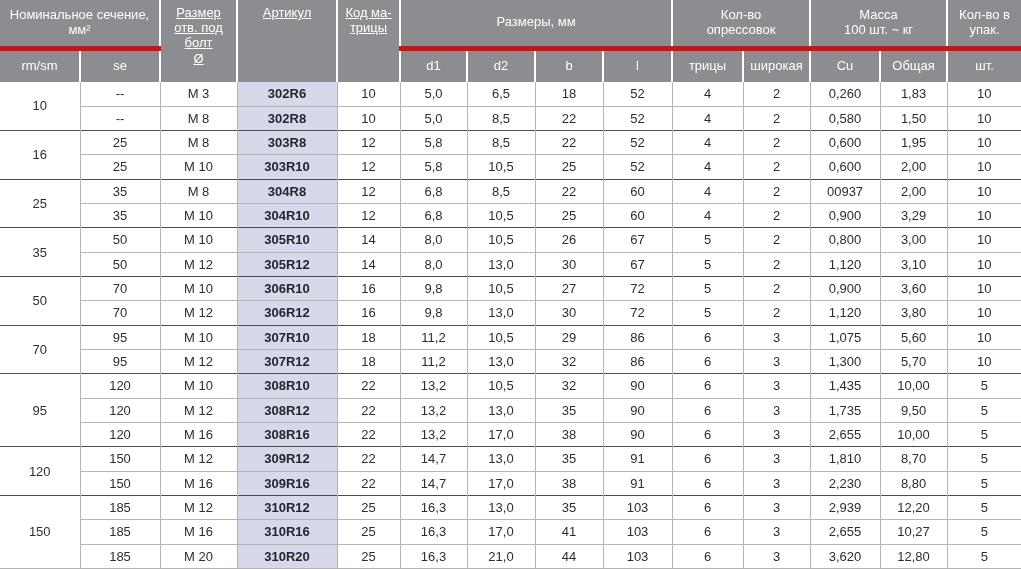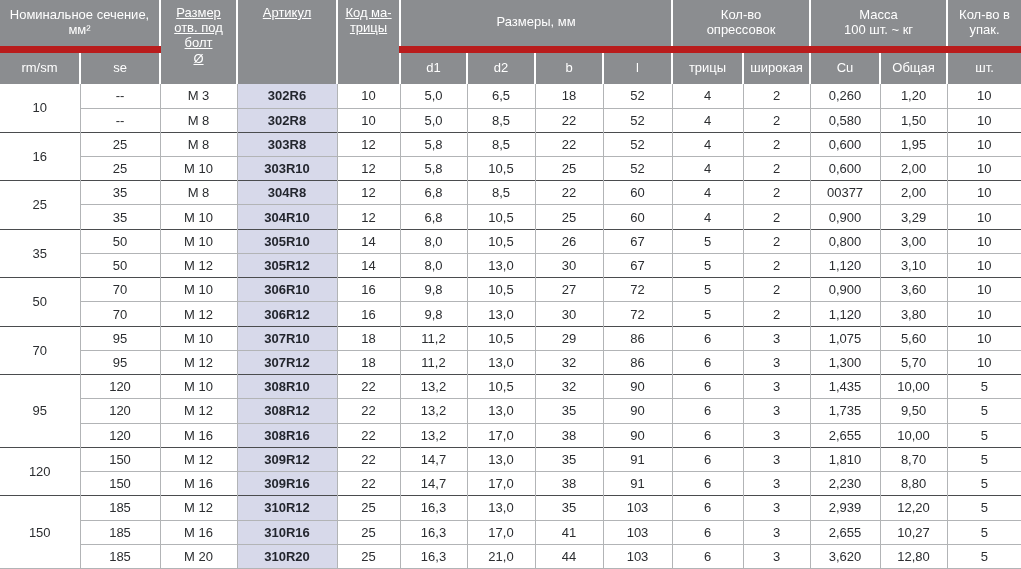--- a/index.html
+++ b/index.html
@@ -30,21 +30,21 @@
     text-align: center;
     vertical-align: middle;
     border-left: 2px solid #ffffff;
     line-height: 1.15;
     padding: 8px 2px;
     font-size: 13px;
   }
   thead th.first { border-left: none; }
   thead tr.main-head { height: 47px; }
   thead tr.sub-head  { height: 25px; }
-  thead tr.sub-head th { border-top: 7px solid #b91c1c; }
+  thead tr.sub-head th { border-top: 5px solid #b91c1c; }
   thead th.tall {
     vertical-align: top;
     padding-top: 6px;
     text-decoration: underline;
   }
   .pre { white-space: pre-line; }
   .circ-symbol { display: block; margin-top: 1px; font-size: 13px; }
 
   
   tbody td {
@@ -130,21 +130,21 @@
           <td>M 3</td>
           <td class="col-article">302R6</td>
           <td>10</td>
           <td>5,0</td>
           <td>6,5</td>
           <td>18</td>
           <td>52</td>
           <td>4</td>
           <td>2</td>
           <td>0,260</td>
-          <td>1,20</td>
+          <td>1,83</td>
           <td>10</td>
         </tr>
         <tr>
           <td>--</td>
           <td>M 8</td>
           <td class="col-article">302R8</td>
           <td>10</td>
           <td>5,0</td>
           <td>8,5</td>
           <td>22</td>
@@ -191,21 +191,21 @@
           <td>35</td>
           <td>M 8</td>
           <td class="col-article">304R8</td>
           <td>12</td>
           <td>6,8</td>
           <td>8,5</td>
           <td>22</td>
           <td>60</td>
           <td>4</td>
           <td>2</td>
-          <td>00377</td>
+          <td>00937</td>
           <td>2,00</td>
           <td>10</td>
         </tr>
         <tr>
           <td>35</td>
           <td>M 10</td>
           <td class="col-article">304R10</td>
           <td>12</td>
           <td>6,8</td>
           <td>10,5</td>

